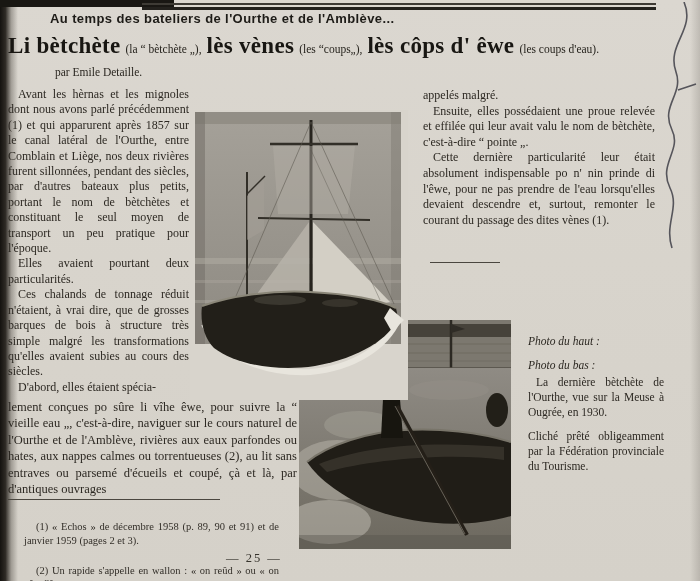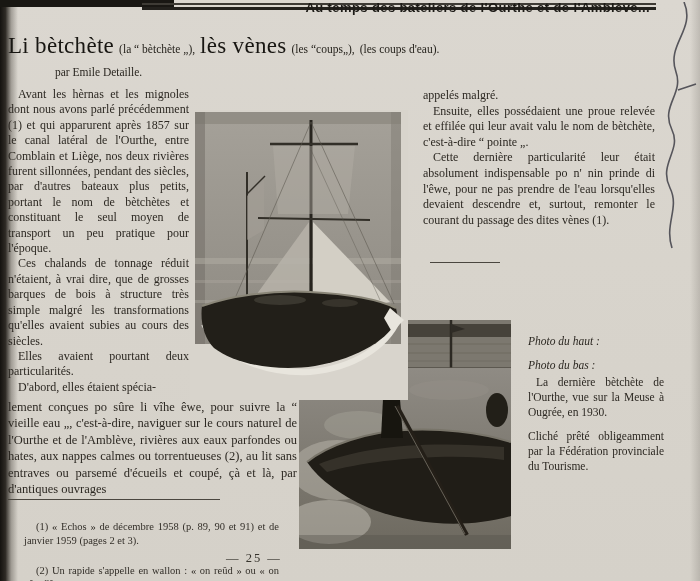--- a/index.html
+++ b/index.html
@@ -9,26 +9,26 @@
     font-family:"Liberation Serif","DejaVu Serif",serif;
     color:#2c2822;
   }
   .gutter{position:absolute;left:0;top:0;width:18px;height:100%;
     background:linear-gradient(90deg,#14120f 0%,#2e2a25 30%,rgba(70,65,58,.38) 62%,rgba(216,212,204,0) 100%);}
   .right-shade{position:absolute;right:0;top:0;width:10px;height:100%;
     background:linear-gradient(270deg,rgba(90,85,78,.22),rgba(90,85,78,0));}
   .topbar{position:absolute;left:0;top:0;width:174px;height:7px;background:#191713;}
   .rule-thin{position:absolute;left:142px;top:3px;width:514px;height:1.5px;background:#3e3b35;}
   .rule-thick{position:absolute;left:142px;top:6.5px;width:514px;height:3px;background:#23211d;}
-  .kicker{position:absolute;left:50px;top:0;width:600px;text-align:right;
+  .kicker{position:absolute;left:50px;top:11px;width:600px;text-align:left;
     font-family:"Liberation Sans","DejaVu Sans",sans-serif;font-weight:bold;
     font-size:13px;letter-spacing:.4px;color:#1d1b17;}
   .title-row{position:absolute;left:8px;top:33px;width:655px;display:flex;
     align-items:baseline;white-space:nowrap;gap:5px;overflow:hidden;}
-  .t-big{font-size:23px;font-weight:normal;letter-spacing:.3px;color:#181612;}
+  .t-big{font-size:23px;font-weight:bold;letter-spacing:.3px;color:#181612;}
   .t-small{font-size:11.5px;color:#26231d;}
   .byline{position:absolute;left:55px;top:66px;font-size:11.5px;color:#2a2620;}
   .col-left{position:absolute;left:8px;top:87px;width:181px;font-size:12px;
     line-height:15.4px;text-align:justify;hyphens:auto;font-family:Liberation Serif, serif;}
   .col-left p{margin:0;text-indent:10px;}
   .wide-left{position:absolute;left:8px;top:399px;width:289px;font-size:12.5px;
     line-height:16.4px;text-align:justify;hyphens:auto;}
   .fn-rule-left{position:absolute;left:8px;top:499px;width:212px;height:1px;background:#4a463f;}
   .footnotes-left{position:absolute;left:8px;top:504px;width:287px;font-size:10.5px;
     line-height:13.8px;text-align:justify;color:#332f29;}
@@ -62,28 +62,29 @@
   <div class="rule-thin"></div>
   <div class="rule-thick"></div>
 
   <div class="kicker">Au temps des bateliers de l'Ourthe et de l'Amblève...</div>
 
   <div class="title-row">
     <span class="t-big">Li bètchète</span>
     <span class="t-small">(la “ bètchète „),</span>
     <span class="t-big">lès vènes</span>
     <span class="t-small">(les “coups„),</span>
+    <span class="t-big">lès côps d' êwe</span>
     <span class="t-small">(les coups d'eau).</span>
   </div>
   <div class="byline">par Emile Detaille.</div>
 
   <div class="col-left">
     <p>Avant les hèrnas et les mignoles dont nous avons parlé précédemment (1) et qui apparurent après 1857 sur le canal latéral de l'Ourthe, entre Comblain et Liège, nos deux rivières furent sillonnées, pendant des siècles, par d'autres bateaux plus petits, portant le nom de bètchètes et constituant le seul moyen de transport un peu pratique pour l'époque.</p>
+    <p>Elles avaient pourtant deux particularités.</p>
     <p>Ces chalands de tonnage réduit n'étaient, à vrai dire, que de grosses barques de bois à structure très simple malgré les transformations qu'elles avaient subies au cours des siècles.</p>
-    <p>Elles avaient pourtant deux particularités.</p>
     <p>D'abord, elles étaient spécia-</p>
   </div>
 
   <div class="wide-left">lement conçues po sûre li vîhe êwe, pour suivre la “ vieille eau „, c'est-à-dire, naviguer sur le cours naturel de l'Ourthe et de l'Amblève, rivières aux eaux parfondes ou hates, aux nappes calmes ou torrentueuses (2), au lit sans entraves ou parsemé d'écueils et coupé, çà et là, par d'antiques ouvrages</div>
 
   <div class="fn-rule-left"></div>
   <div class="footnotes-left">
     <p>(1) « Echos » de décembre 1958 (p. 89, 90 et 91) et de janvier 1959 (pages 2 et 3).</p>
     <p>(2) Un rapide s'appelle en wallon : « on reûd » ou « on côp d'êwe ».</p>
   </div>

